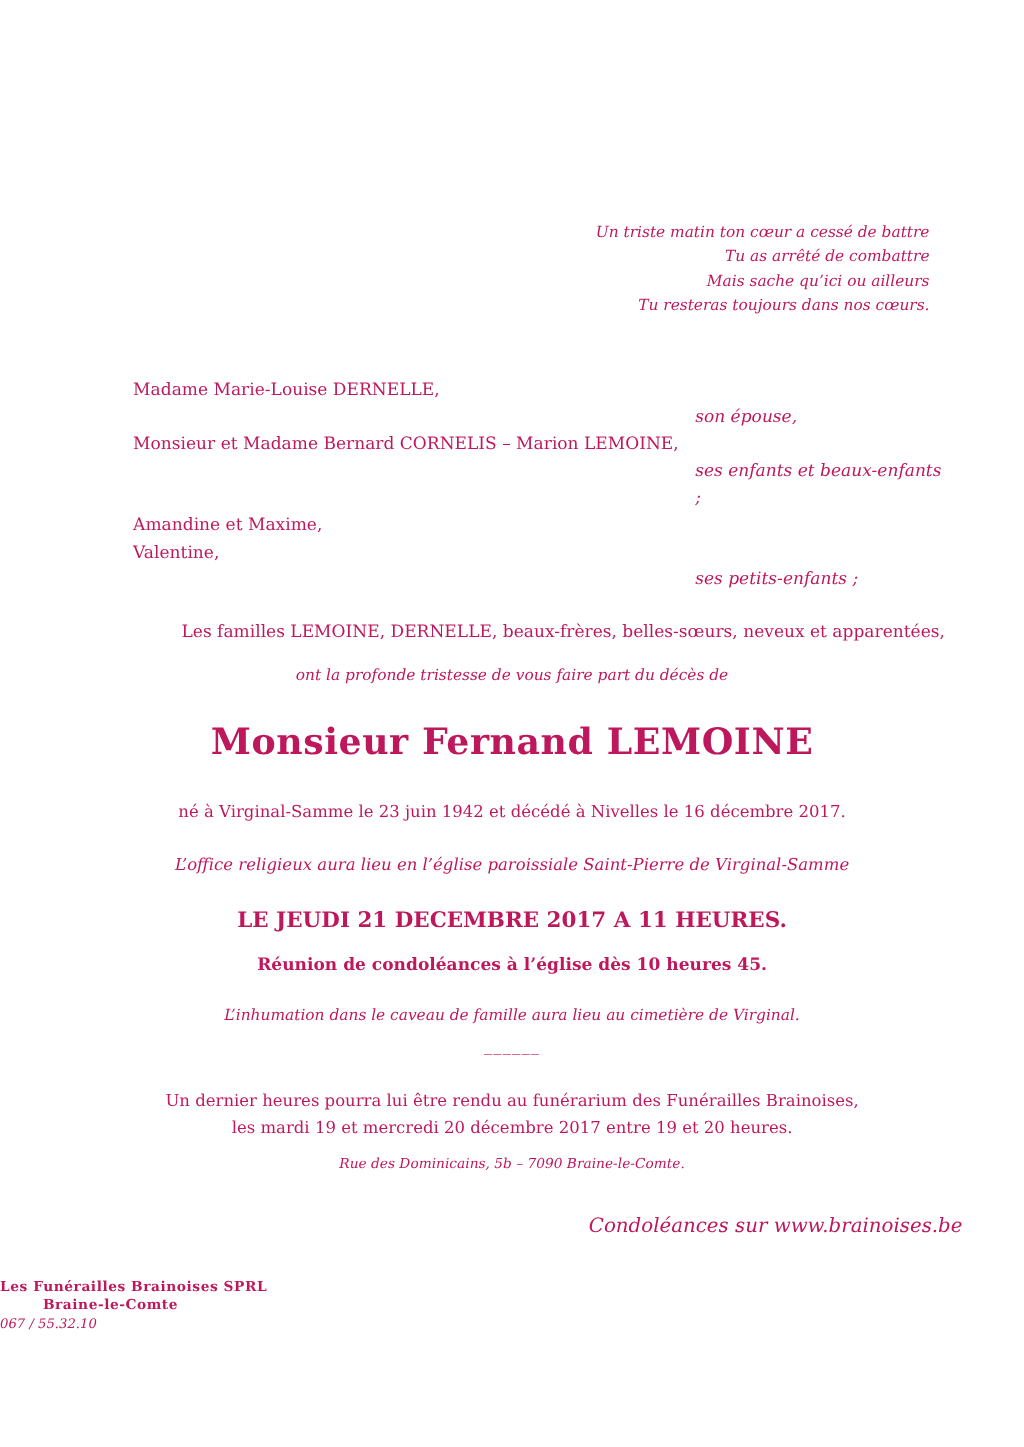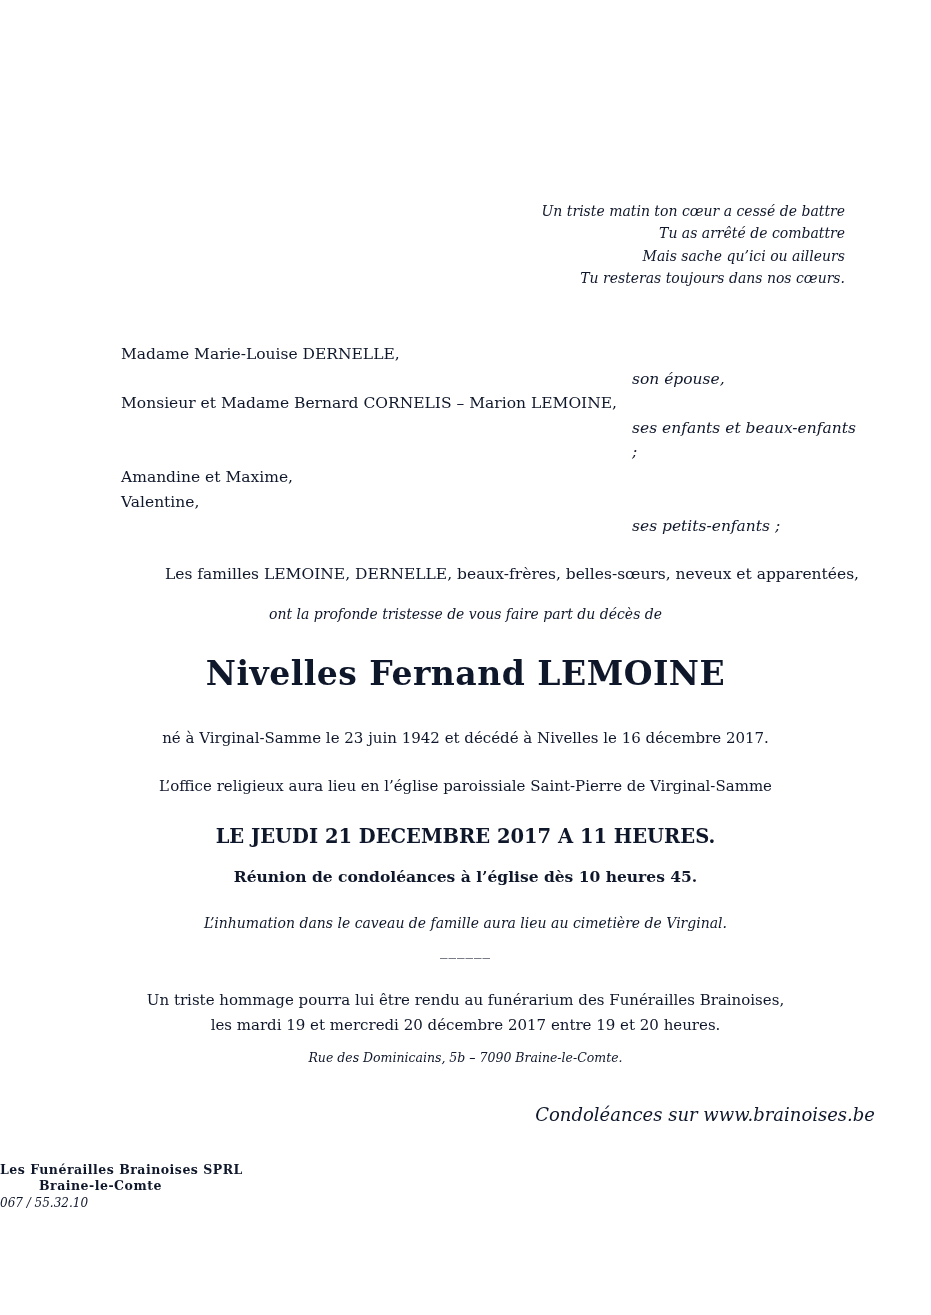--- a/index.html
+++ b/index.html
@@ -4,21 +4,21 @@
 <title>Faire-part</title>
 <style>
   * { margin: 0; padding: 0; box-sizing: border-box; }
   html, body { background: #ffffff; }
   .page {
     position: relative;
     width: 931px;
     height: 1315px;
     margin: 0 auto;
     background: #ffffff;
-    color: #0f172a;
+    color: #be185d;
     font-family: "DejaVu Serif", "Liberation Serif", serif;
     overflow: hidden;
   }
   .abs { position: absolute; left: 0; width: 100%; }
   .center { text-align: center; }
 
   .poem {
     position: absolute;
     top: 200px;
     right: 86px;
@@ -41,21 +41,21 @@
     margin-left: 511px;
   }
   .family-block .families-line {
     margin-top: 23px;
     margin-left: 44px;
   }
 
   .intro-line      { top: 606px;  font-style: italic; font-size: 14px; }
   .deceased-name   { top: 654px;  font-weight: bold; font-size: 33px; letter-spacing: 0.5px; }
   .life-dates      { top: 729px;  font-size: 15px; }
-  .service-line    { top: 777px;  font-size: 15px; }
+  .service-line    { top: 777px;  font-size: 15px; font-style: italic; }
   .service-datetime{ top: 825px;  font-weight: bold; font-size: 19.5px; }
   .condolence-meet { top: 867px;  font-weight: bold; font-size: 15.5px; }
   .burial-line     { top: 915px;  font-style: italic; font-size: 14px; text-align: center; }
   .divider-line    { top: 941px;  font-size: 15px; letter-spacing: 1px; }
   .tribute-block   { top: 988px;  font-size: 15px; line-height: 25.4px; }
   .address-line    { top: 1050px; font-style: italic; font-size: 12.5px; }
 
   .web-condolences {
     position: absolute;
     top: 1104px;
@@ -94,36 +94,36 @@
     <div class="name">Monsieur et Madame Bernard CORNELIS – Marion LEMOINE,</div>
     <div class="relation">ses enfants et beaux-enfants ;</div>
     <div class="name">Amandine et Maxime,</div>
     <div class="name">Valentine,</div>
     <div class="relation">ses petits-enfants ;</div>
     <div class="families-line">Les familles LEMOINE, DERNELLE, beaux-frères, belles-sœurs, neveux et apparentées,</div>
   </div>
 
   <div class="abs center intro-line">ont la profonde tristesse de vous faire part du décès de</div>
 
-  <h1 class="abs center deceased-name">Nivelles Fernand LEMOINE</h1>
+  <h1 class="abs center deceased-name">Monsieur Fernand LEMOINE</h1>
 
   <div class="abs center life-dates">né à Virginal-Samme le 23 juin 1942 et décédé à Nivelles le 16 décembre 2017.</div>
 
   <div class="abs center service-line">L’office religieux aura lieu en l’église paroissiale Saint-Pierre de Virginal-Samme</div>
 
   <div class="abs center service-datetime">LE JEUDI 21 DECEMBRE 2017 A 11 HEURES.</div>
 
   <div class="abs center condolence-meet">Réunion de condoléances à l’église dès 10 heures 45.</div>
 
   <div class="abs center burial-line">L’inhumation dans le caveau de famille aura lieu au cimetière de Virginal.</div>
 
   <div class="abs center divider-line">______</div>
 
   <div class="abs center tribute-block">
-    <div>Un triste hommage pourra lui être rendu au funérarium des Funérailles Brainoises,</div>
+    <div>Un dernier heures pourra lui être rendu au funérarium des Funérailles Brainoises,</div>
     <div>les mardi 19 et mercredi 20 décembre 2017 entre 19 et 20 heures.</div>
   </div>
 
   <div class="abs center address-line">Rue des Dominicains, 5b – 7090 Braine-le-Comte.</div>
 
   <div class="web-condolences">Condoléances sur www.brainoises.be</div>
 
   <div class="footer-block">
     <div class="footer-company">Les Funérailles Brainoises SPRL</div>
     <div class="footer-city">Braine-le-Comte</div>

